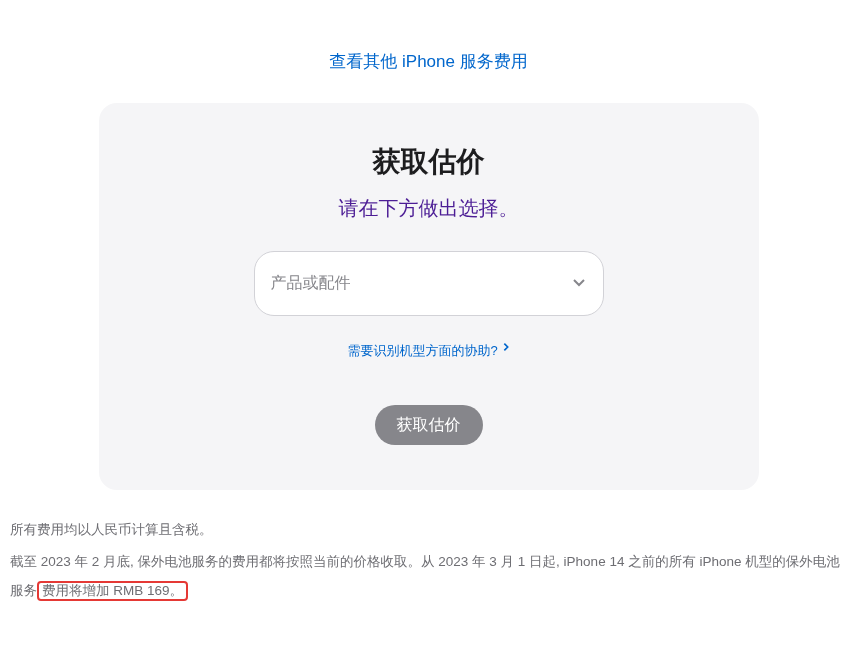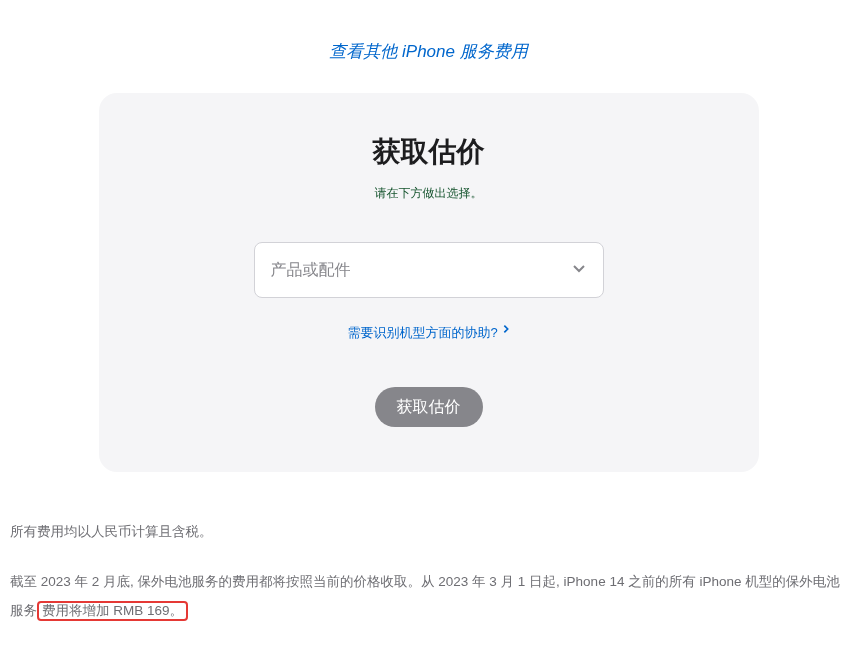--- a/index.html
+++ b/index.html
@@ -9,23 +9,22 @@
     }
     body {
       font-family: -apple-system, BlinkMacSystemFont, "Segoe UI", Helvetica, Arial, sans-serif;
       background: #fff;
       width: 857px;
       height: 663px;
       position: relative;
     }
     .top-link {
       text-align: center;
-      padding-top: 40px;
+      padding-top: 50px;
       padding-bottom: 30px;
-      font-style: italic;
     }
     .top-link a {
       color: #0066cc;
       text-decoration: none;
       font-size: 17px;
     }
     .card {
       background: #f5f5f7;
       border-radius: 18px;
       width: 660px;
@@ -33,35 +32,35 @@
       padding: 40px 60px 45px;
       text-align: center;
     }
     .card-title {
       font-size: 28px;
       font-weight: 600;
       color: #1d1d1f;
       margin-bottom: 14px;
     }
     .card-subtitle {
-      font-size: 12px;
-      color: #14532d;
-      margin-bottom: 40px;
+      font-size: 20px;
+      color: #4c1d95;
+      margin-bottom: 29px;
     }
     .select-wrap {
       position: relative;
       width: 350px;
       margin: 0 auto 25px;
     }
     .select-box {
       width: 100%;
-      height: 56px;
+      height: 65px;
       background: #fff;
       border: 1px solid #d2d2d7;
-      border-radius: 8px;
+      border-radius: 20px;
       padding: 0 40px 0 16px;
       font-size: 16px;
       color: #86868b;
       text-align: left;
       cursor: pointer;
       appearance: none;
       display: flex;
       align-items: center;
     }
     .select-chevron {
@@ -105,21 +104,20 @@
       cursor: pointer;
     }
     .footer-text {
       padding: 25px 10px 0;
       font-size: 13.5px;
       color: #6e6e73;
       line-height: 2.2;
     }
     .footer-text p {
       margin-bottom: 2px;
-      margin-top: 20px;
     }
     .highlight {
       border: 2px solid #e53935;
       border-radius: 4px;
       padding: 0 3px 1px;
       display: inline;
     }
   </style>
 </head>
 <body>

